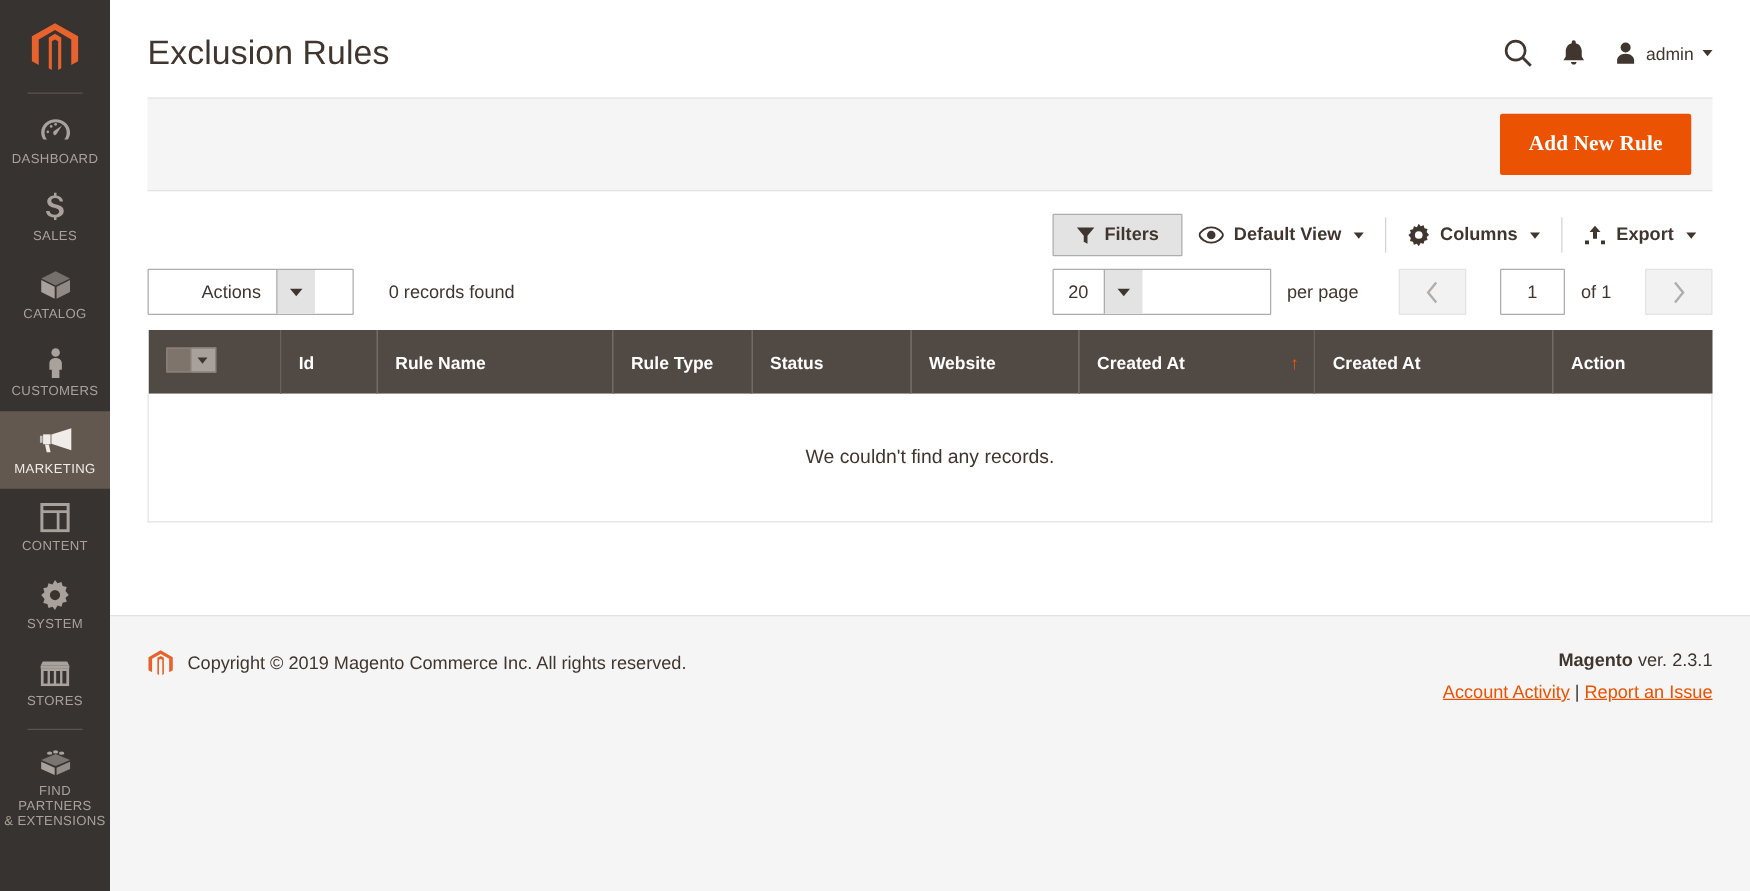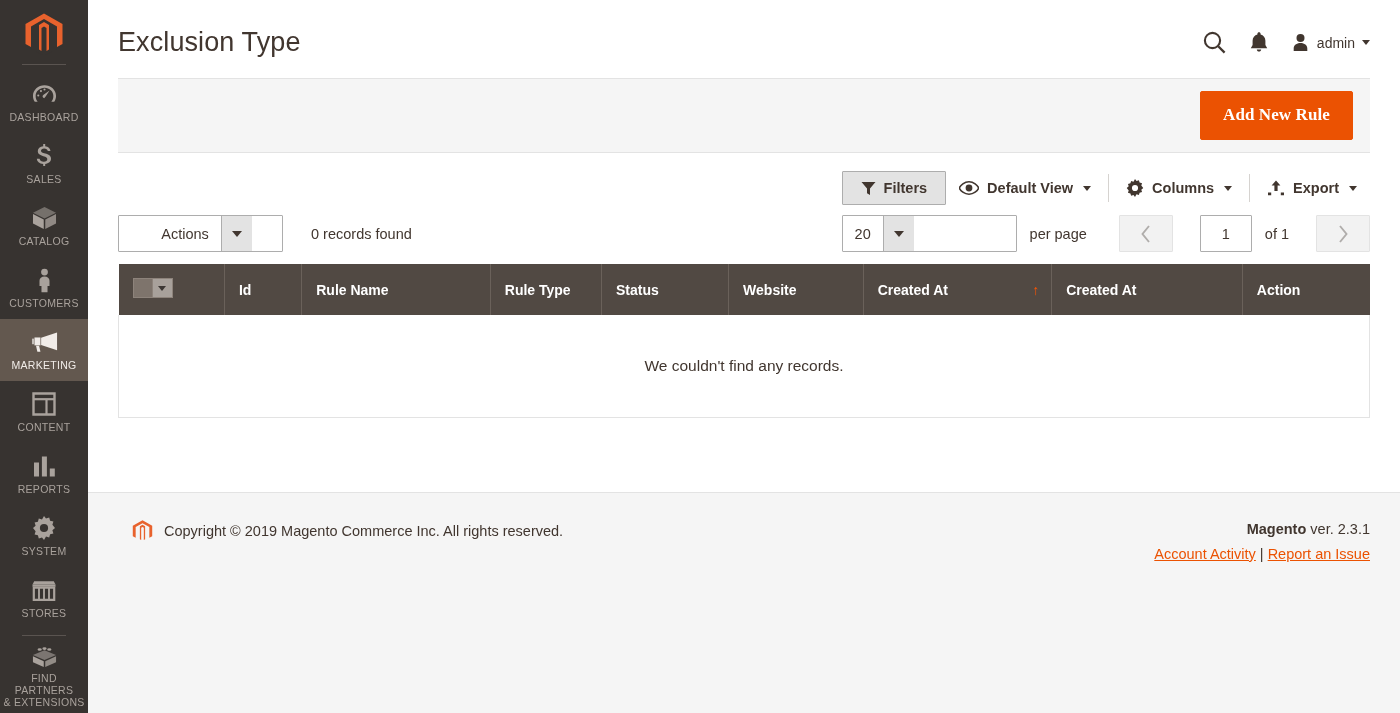--- a/index.html
+++ b/index.html
@@ -225,21 +225,21 @@
     border: 1px solid #e3e3e3; border-top: none;
     text-align: center; padding: 42px 0;
     font-size: 15.5px; color: #41362f;
     background: #fff;
   }
 
   
   .footer-spacer { flex: 1 1 auto; }
   .footer {
     background: #f5f5f5; border-top: 1px solid #e3e3e3;
-    padding: 26px 30px 0 44px;
+    padding: 26px 30px 0 30px;
     display: flex; align-items: flex-start;
     height: 221px;
   }
   .copyright {
     display: flex; align-items: center; gap: 11px;
     font-size: 14.5px; color: #41362f;
   }
   .copyright svg { display: block; }
   .footer-right {
     margin-left: auto; text-align: right;
@@ -328,30 +328,20 @@
       <span class="nav-ico">
         <svg width="24" height="24" viewBox="0 0 24 24">
           <path d="M1.5 1.5h21v21h-21z" fill="none" stroke-width="2.4" stroke="#a9a29c"></path>
           <path d="M1.5 7.2h21" stroke-width="2.2" stroke="#a9a29c" fill="none"></path>
           <path d="M14.5 7.2v15.3" stroke-width="2.2" stroke="#a9a29c" fill="none"></path>
         </svg>
       </span>
       <span class="nav-label">CONTENT</span>
     </a>
 
-    <a class="nav-item">
-      <span class="nav-ico">
-        <svg width="23" height="23" viewBox="0 0 23 23">
-          <rect x="1" y="7.5" width="5" height="14"></rect>
-          <rect x="8.9" y="1.5" width="5" height="20"></rect>
-          <rect x="16.8" y="13.5" width="5" height="8"></rect>
-        </svg>
-      </span>
-      <span class="nav-label">REPORTS</span>
-    </a>
 
     <a class="nav-item">
       <span class="nav-ico">
         <svg width="24" height="24" viewBox="0 0 24 24">
           <path d="M12 0l2 2.6 3.2-1 .9 3.2 3.3.8-1 3.2L23 12l-2.6 2.2 1 3.2-3.3.8-.9 3.2-3.2-1L12 24l-2-2.6-3.2 1-.9-3.2-3.3-.8 1-3.2L1 12l2.6-2.2-1-3.2 3.3-.8.9-3.2 3.2 1z"></path>
           <circle cx="12" cy="12" r="4.1" fill="#373330"></circle>
         </svg>
       </span>
       <span class="nav-label">SYSTEM</span>
     </a>
@@ -385,21 +375,21 @@
         <span>FIND PARTNERS</span><br>
         <span>&amp; EXTENSIONS</span>
       </span>
     </a>
 
   </nav>
 
   <div class="main">
 
     <div class="page-header">
-      <h1 class="page-title">Exclusion Type</h1>
+      <h1 class="page-title">Exclusion Rules</h1>
       <div class="header-right">
         <span class="hdr-icon">
           <svg width="25" height="25" viewBox="0 0 25 25">
             <circle cx="10.5" cy="10.5" r="7.6" fill="none" stroke="#41362f" stroke-width="2.1"></circle>
             <path d="M16.2 16.2 L22.6 22.6" stroke="#41362f" stroke-width="2.3" fill="none"></path>
           </svg>
         </span>
         <span class="hdr-icon">
           <svg width="20" height="23" viewBox="0 0 20 23">
             <path d="M10 1.2c-.9 0-1.6.7-1.6 1.6v.7C5.6 4.2 3.6 6.7 3.6 9.8v4.3L1.8 17.2h16.4l-1.8-3.1V9.8c0-3.1-2-5.6-4.8-6.3v-.7c0-.9-.7-1.6-1.6-1.6z"></path>

